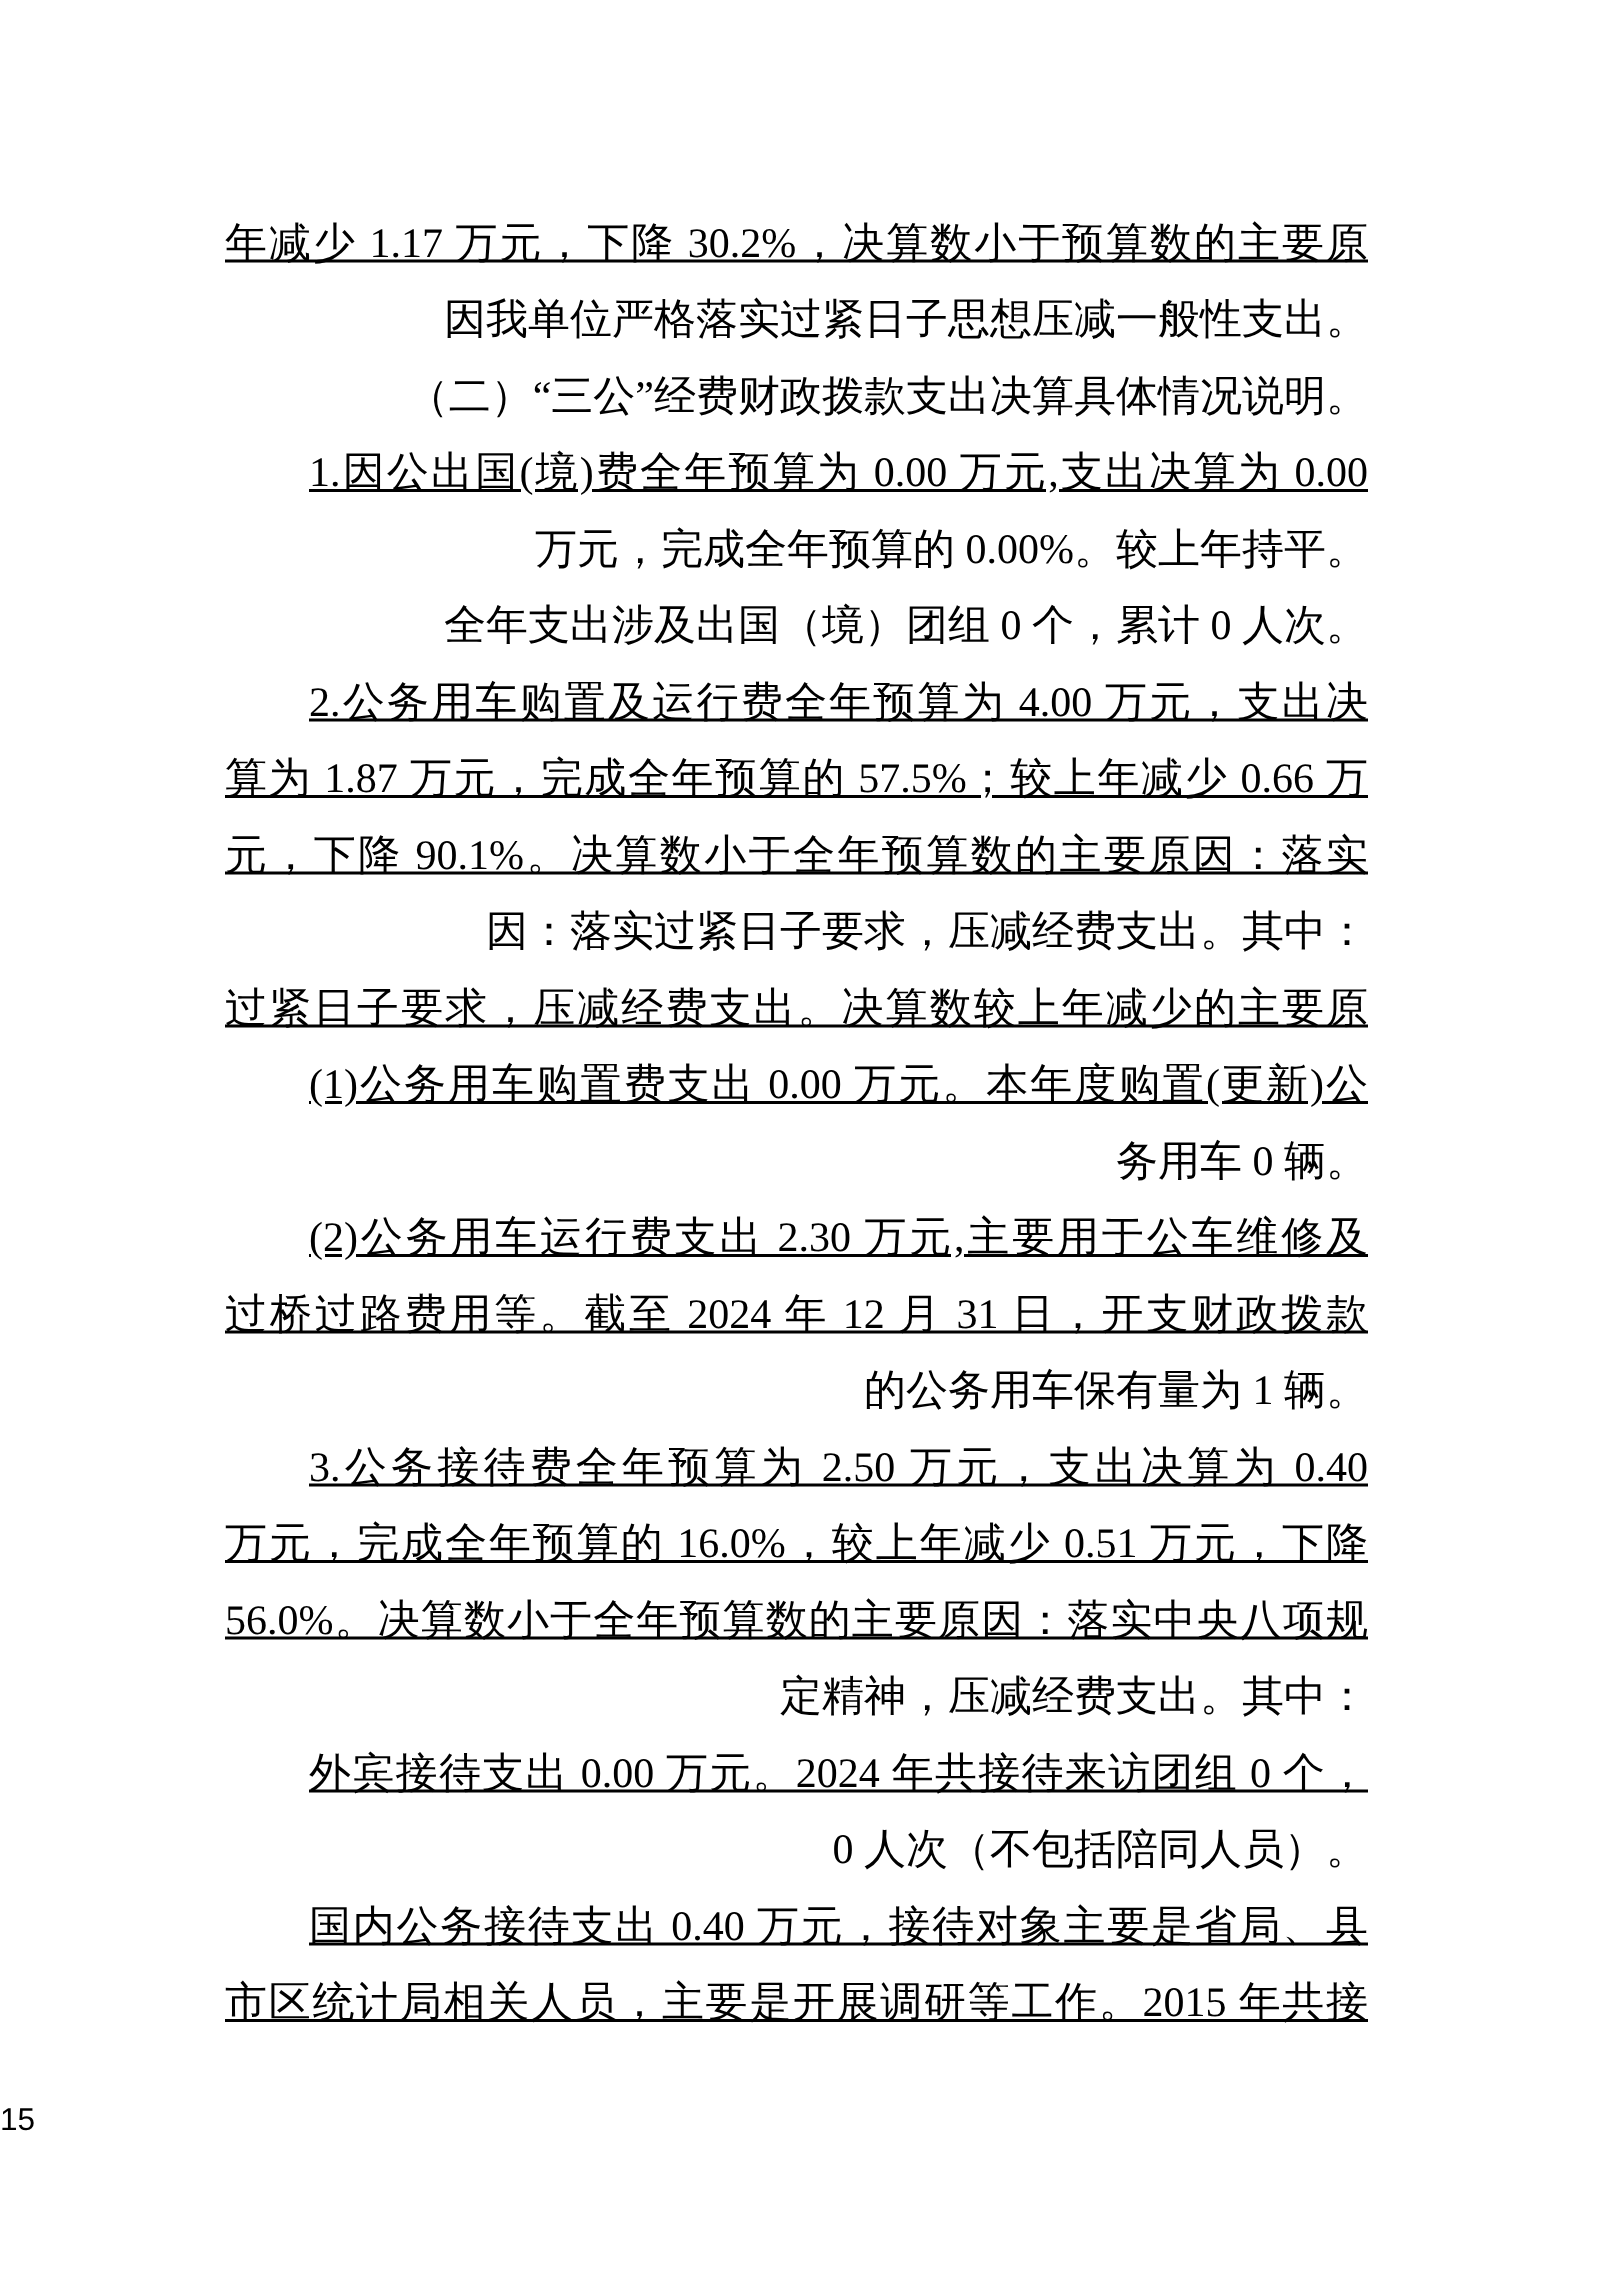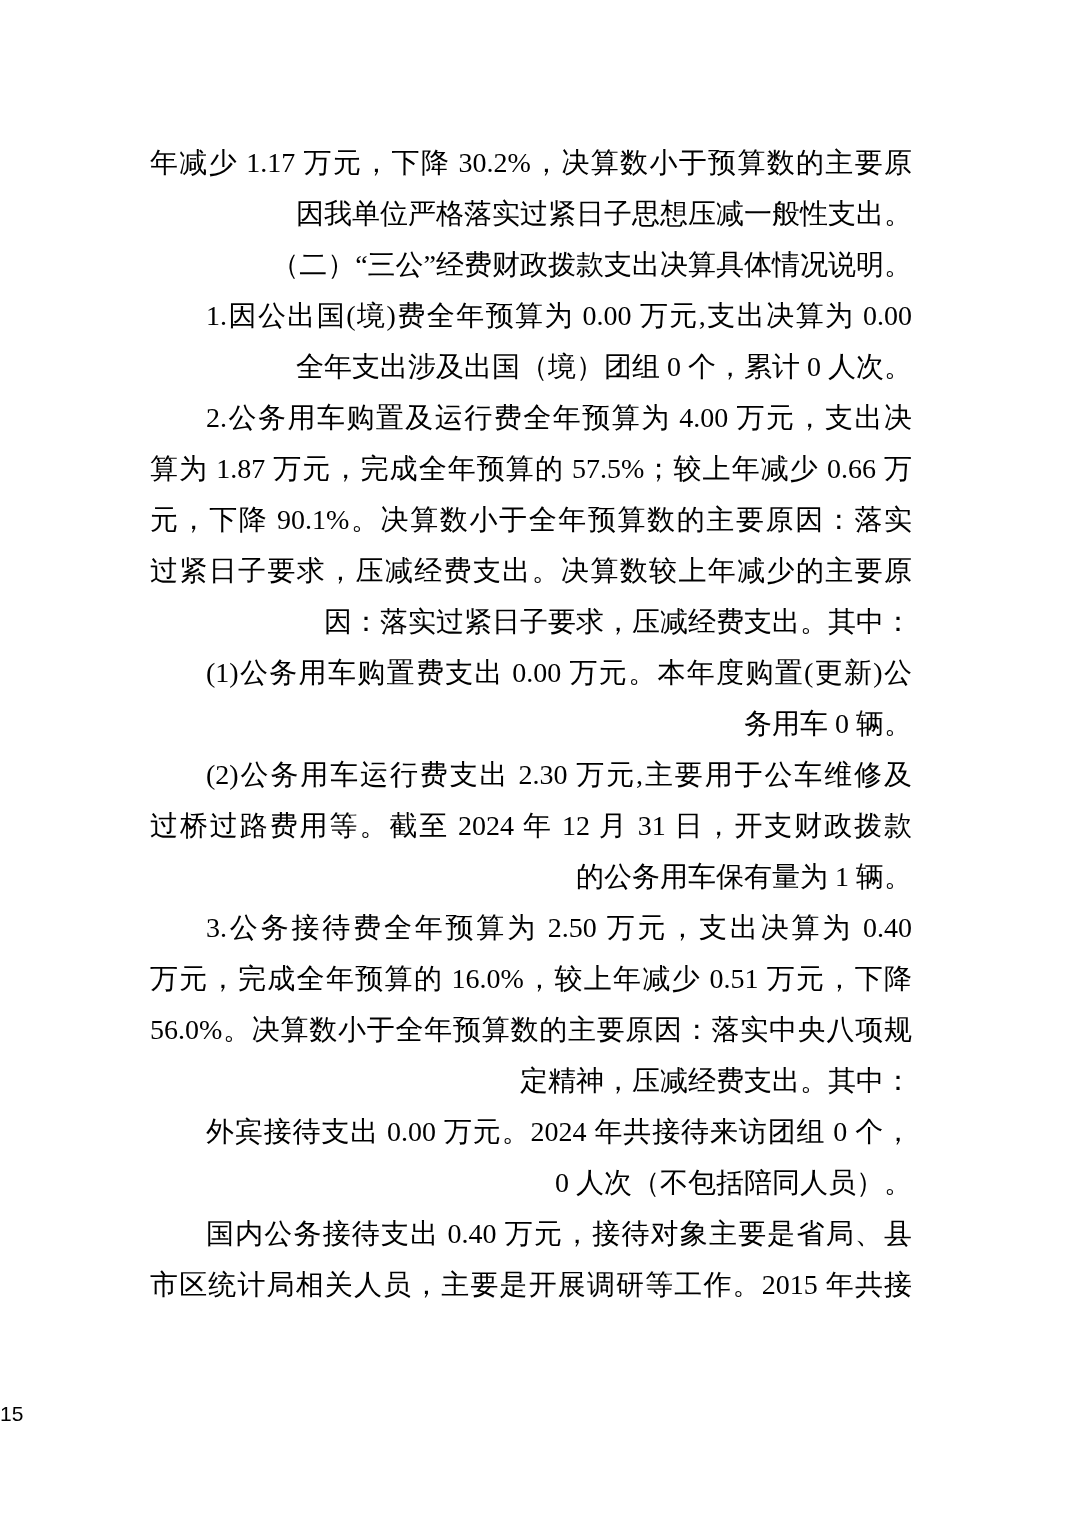--- a/index.html
+++ b/index.html
@@ -28,20 +28,21 @@
     height: 51px;
     overflow: hidden;
     text-align: right;
     white-space: nowrap;
     color: #000000;
   }
   .line.fill {
     white-space: normal;
     text-align: justify;
     text-align-last: justify;
+    text-decoration: underline;
   }
   .line.indent {
     text-indent: 2em;
   }
   .line.bold {
     font-weight: normal;
   }
   .page-num {
     position: absolute;
     left: 0;
@@ -55,26 +56,27 @@
 </style>
 </head>
 <body>
 
 <div class="page">
   <div class="doc-body">
       <div class="line fill">年减少 1.17 万元，下降 30.2%，决算数小于预算数的主要原</div>
       <div class="line">因我单位严格落实过紧日子思想压减一般性支出。</div>
       <div class="line indent bold">（二）“三公”经费财政拨款支出决算具体情况说明。</div>
       <div class="line indent fill">1.因公出国(境)费全年预算为 0.00 万元,支出决算为 0.00</div>
+      <div class="line">万元，完成全年预算的 0.00%。较上年持平。</div>
       <div class="line indent">全年支出涉及出国（境）团组 0 个，累计 0 人次。</div>
       <div class="line indent fill">2.公务用车购置及运行费全年预算为 4.00 万元，支出决</div>
       <div class="line fill">算为 1.87 万元，完成全年预算的 57.5%；较上年减少 0.66 万</div>
       <div class="line fill">元，下降 90.1%。决算数小于全年预算数的主要原因：落实</div>
+      <div class="line">因：落实过紧日子要求，压减经费支出。其中：</div>
       <div class="line fill">过紧日子要求，压减经费支出。决算数较上年减少的主要原</div>
-      <div class="line">因：落实过紧日子要求，压减经费支出。其中：</div>
       <div class="line indent fill">(1)公务用车购置费支出 0.00 万元。本年度购置(更新)公</div>
       <div class="line">务用车 0 辆。</div>
       <div class="line indent fill">(2)公务用车运行费支出 2.30 万元,主要用于公车维修及</div>
       <div class="line fill">过桥过路费用等。截至 2024 年 12 月 31 日，开支财政拨款</div>
       <div class="line">的公务用车保有量为 1 辆。</div>
       <div class="line indent fill">3.公务接待费全年预算为 2.50 万元，支出决算为 0.40</div>
       <div class="line fill">万元，完成全年预算的 16.0%，较上年减少 0.51 万元，下降</div>
       <div class="line fill">56.0%。决算数小于全年预算数的主要原因：落实中央八项规</div>
       <div class="line">定精神，压减经费支出。其中：</div>
       <div class="line indent fill">外宾接待支出 0.00 万元。2024 年共接待来访团组 0 个，</div>

